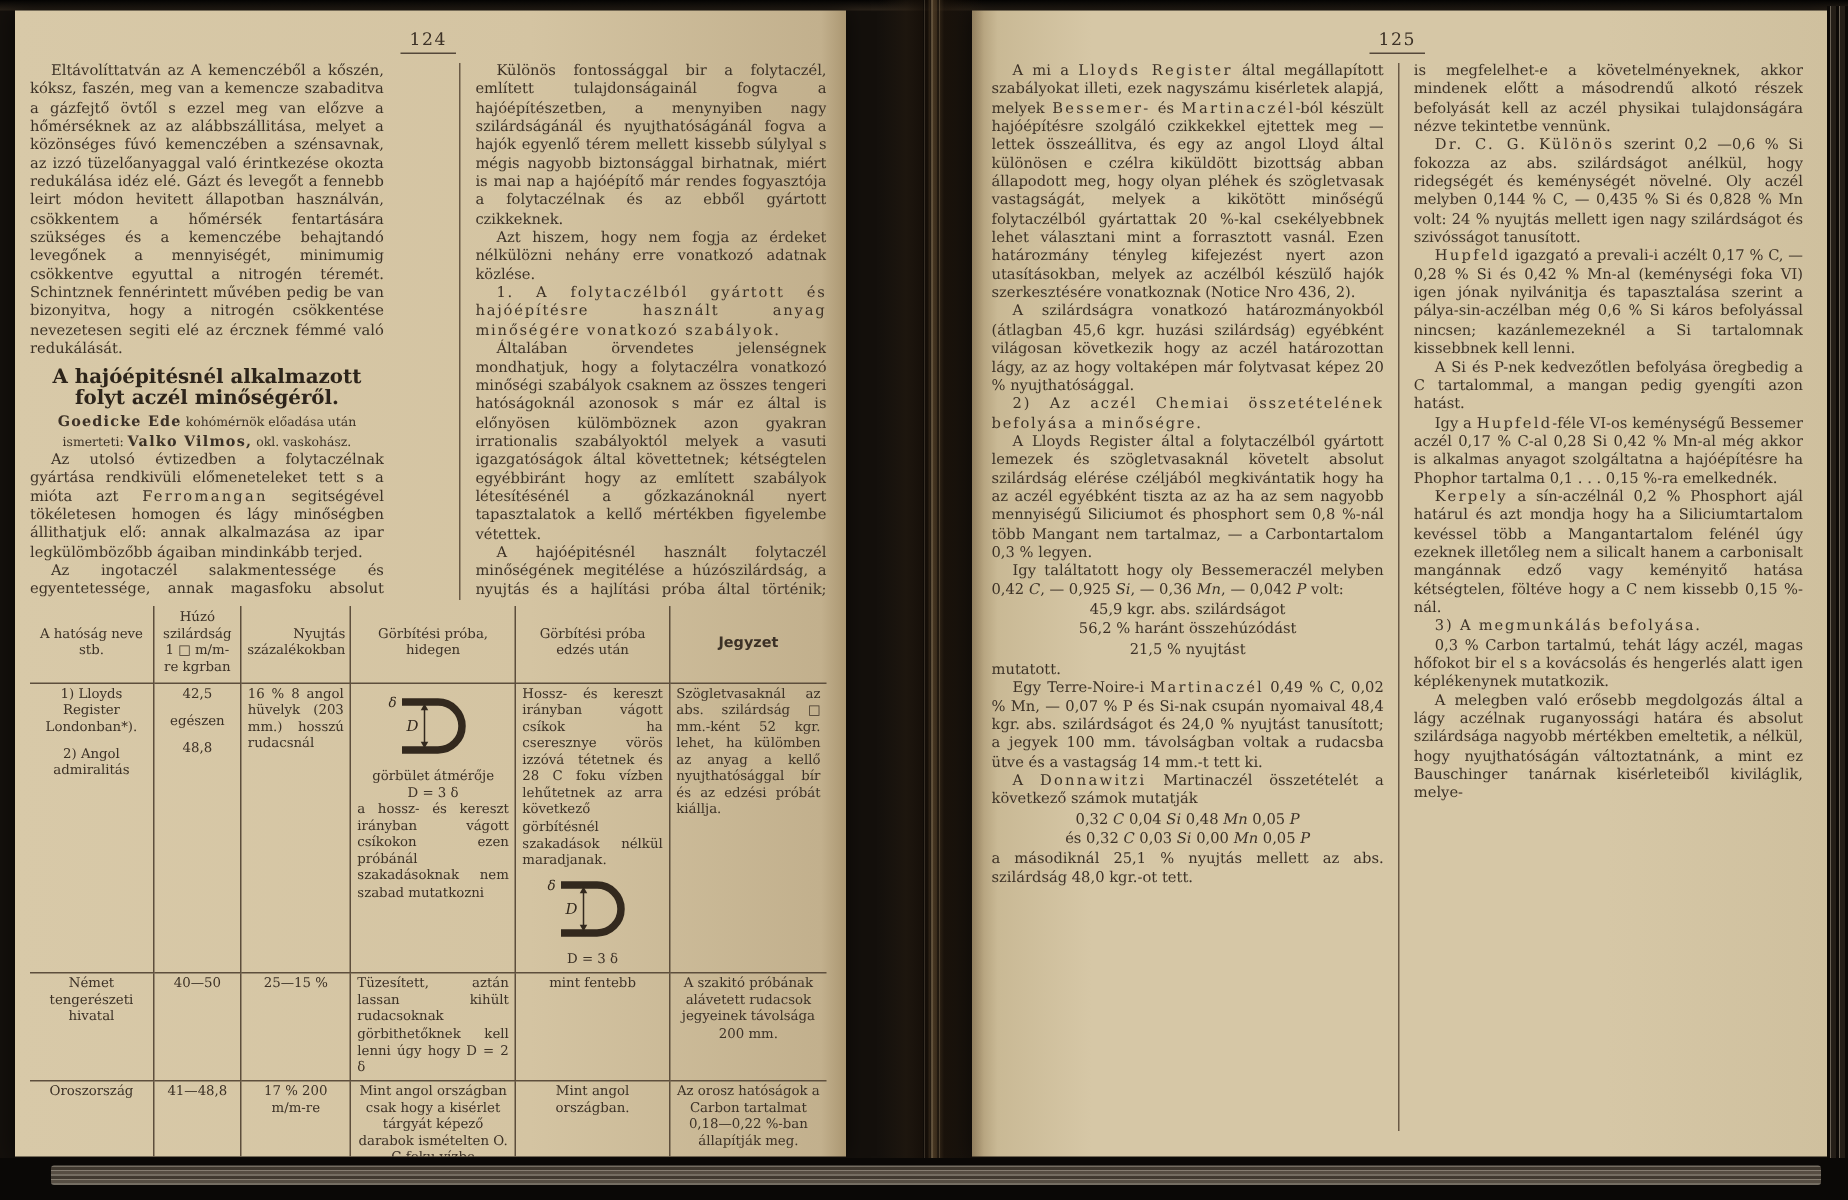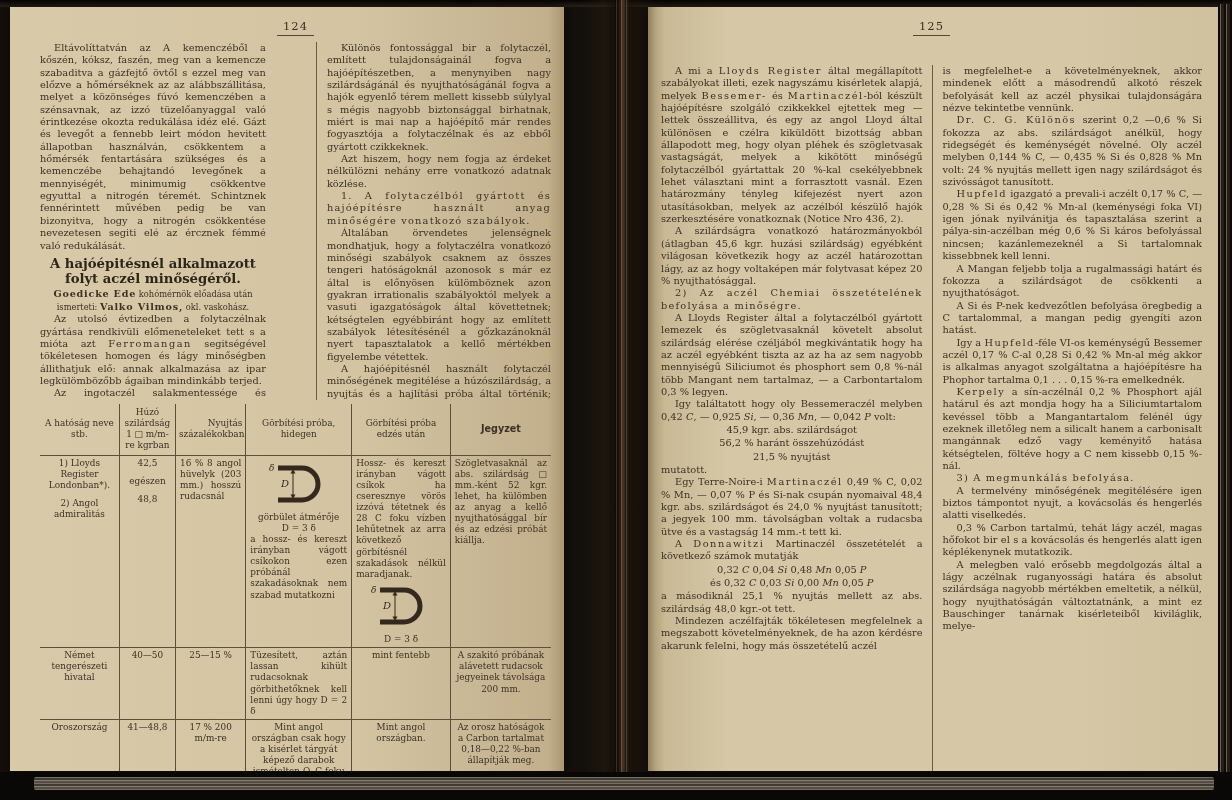--- a/index.html
+++ b/index.html
@@ -20,24 +20,24 @@
     background:repeating-linear-gradient(90deg,#0d0a07 0 2px,#6a6154 2px 3px,#241e17 3px 6px);}
   .gutter{position:absolute;left:586px;top:0;width:70px;height:100%;pointer-events:none;
     background:linear-gradient(90deg,rgba(43,31,18,0) 0%,rgba(43,31,18,.40) 26%,rgba(20,13,7,.78) 46%,#4a3924 51%,rgba(30,20,10,.55) 62%,rgba(43,31,18,0) 100%);}
   .gutter::before{content:'';position:absolute;left:26px;top:0;width:16px;height:100%;
     background:repeating-linear-gradient(90deg,transparent 0 3px,rgba(0,0,0,.35) 3px 4px,rgba(214,199,166,.18) 4px 5px);}
 
   
   .page{position:absolute;box-sizing:border-box;color:#3c3126;overflow:hidden;
     display:flex;flex-direction:column;
     box-shadow:0 0 14px rgba(0,0,0,.6);}
-  .page-left{left:10px;top:7px;width:554px;height:764px;padding:12px 13px 9px 30px;
+  .page-left{left:10px;top:7px;width:554px;height:764px;padding:12px 13px 9px 10px;
     background:linear-gradient(90deg,#d8c9a8 0%,#d4c4a2 62%,#c2b08d 97%,#ab9772 100%);}
   .page-right{left:648px;top:7px;width:570px;height:764px;padding:12px 16px 9px 13px;
-    background:linear-gradient(90deg,#a8946f 0%,#c9b995 3%,#d6c7a6 14%,#d6c7a6 74%,#cfc09e 100%);gap:23px;}
+    background:linear-gradient(90deg,#a8946f 0%,#c9b995 3%,#d6c7a6 14%,#d6c7a6 74%,#cfc09e 100%);}
 
   .pagenum{text-align:center;font-size:11.5px;letter-spacing:1px;flex:none;margin-bottom:6px;}
   .pagenum span{display:inline-block;padding:0 6px 2px;border-bottom:1px solid #55483a;}
 
   .cols{display:flex;flex:none;overflow:hidden;}
   .cols124{height:358px;gap:41px;}
   .cols125{height:712px;}
   .col{width:50%;box-sizing:border-box;text-align:justify;overflow:hidden;
     font-size:9.8px;line-height:1.26;}
   .col:first-child{padding-right:9px;}
@@ -218,32 +218,29 @@
           <p class="blk p"><span>Igy találtatott hogy oly Bessemeraczél melyben 0,42 </span><span class="i">C</span><span>, — 0,925 </span><span class="i">Si</span><span>, — 0,36 </span><span class="i">Mn</span><span>, — 0,042 </span><span class="i">P</span><span> volt:</span></p>
           <p class="blk c">45,9 kgr. abs. szilárdságot</p>
           <p class="blk c">56,2 % haránt összehúzódást</p>
           <p class="blk c">21,5 % nyujtást</p>
           <p class="blk nf">mutatott.</p>
           <p class="blk p"><span>Egy Terre-Noire-i </span><span class="sp">Martinaczél</span><span> 0,49 % C, 0,02 % Mn, — 0,07 % P és Si-nak csupán nyomaival 48,4 kgr. abs. szilárdságot és 24,0 % nyujtást tanusított; a jegyek 100 mm. távolságban voltak a rudacsba ütve és a vastagság 14 mm.-t tett ki.</span></p>
           <p class="blk p"><span>A </span><span class="sp">Donnawitzi</span><span> Martinaczél összetételét a következő számok mutatják</span></p>
           <p class="blk c"><span>0,32 </span><span class="i">C</span><span>   0,04 </span><span class="i">Si</span><span>   0,48 </span><span class="i">Mn</span><span>   0,05 </span><span class="i">P</span></p>
           <p class="blk c"><span>és 0,32 </span><span class="i">C</span><span>   0,03 </span><span class="i">Si</span><span>   0,00 </span><span class="i">Mn</span><span>   0,05 </span><span class="i">P</span></p>
           <p class="blk nf">a másodiknál 25,1 % nyujtás mellett az abs. szilárdság 48,0 kgr.-ot tett.</p>
-          <p class="blk p">Mindezen aczélfajták tökéletesen megfelelnek a megszabott követelményeknek, de ha azon kérdésre akarunk felelni, hogy más összetételű aczél</p>
         </div>
       <div class="col" id="p125c2">
           <p class="blk nf">is megfelelhet-e a követelményeknek, akkor mindenek előtt a másodrendű alkotó részek befolyását kell az aczél physikai tulajdonságára nézve tekintetbe vennünk.</p>
           <p class="blk p"><span class="sp">Dr. C. G. Különös</span><span> szerint 0,2 —0,6 % Si fokozza az abs. szilárdságot anélkül, hogy ridegségét és keménységét növelné. Oly aczél melyben 0,144 % C, — 0,435 % Si és 0,828 % Mn volt: 24 % nyujtás mellett igen nagy szilárdságot és szivósságot tanusított.</span></p>
           <p class="blk p"><span class="sp">Hupfeld</span><span> igazgató a prevali-i aczélt 0,17 % C, — 0,28 % Si és 0,42 % Mn-al (keménységi foka VI) igen jónak nyilvánitja és tapasztalása szerint a pálya-sin-aczélban még 0,6 % Si káros befolyással nincsen; kazánlemezeknél a Si tartalomnak kissebbnek kell lenni.</span></p>
-          <p class="blk p">A Mangan feljebb tolja a rugalmassági határt és fokozza a szilárdságot de csökkenti a nyujthatóságot.</p>
           <p class="blk p">A Si és P-nek kedvezőtlen befolyása öregbedig a C tartalommal, a mangan pedig gyengíti azon hatást.</p>
           <p class="blk p"><span>Igy a </span><span class="sp">Hupfeld</span><span>-féle VI-os keménységű Bessemer aczél 0,17 % C-al 0,28 Si 0,42 % Mn-al még akkor is alkalmas anyagot szolgáltatna a hajóépítésre ha Phophor tartalma 0,1 . . . 0,15 %-ra emelkednék.</span></p>
           <p class="blk p"><span class="sp">Kerpely</span><span> a sín-aczélnál 0,2 % Phosphort ajál határul és azt mondja hogy ha a Siliciumtartalom kevéssel több a Mangantartalom felénél úgy ezeknek illetőleg nem a silicalt hanem a carbonisalt mangánnak edző vagy keményitő hatása kétségtelen, föltéve hogy a C nem kissebb 0,15 %-nál.</span></p>
           <p class="blk p sp">3) A megmunkálás befolyása.</p>
-          <p class="blk p">A termelvény minőségének megitélésére igen biztos támpontot nyujt, a kovácsolás és hengerlés alatti viselkedés.</p>
           <p class="blk p">0,3 % Carbon tartalmú, tehát lágy aczél, magas hőfokot bir el s a kovácsolás és hengerlés alatt igen képlékenynek mutatkozik.</p>
           <p class="blk p">A melegben való erősebb megdolgozás által a lágy aczélnak ruganyossági határa és absolut szilárdsága nagyobb mértékben emeltetik, a nélkül, hogy nyujthatóságán változtatnánk, a mint ez Bauschinger tanárnak kisérleteiből kiviláglik, melye-</p>
         </div>
     </div>
   </div>
 
   <div class="gutter"></div>
   <div class="edge-right"></div>
   <div class="edge-bottom"></div>
 </div>

